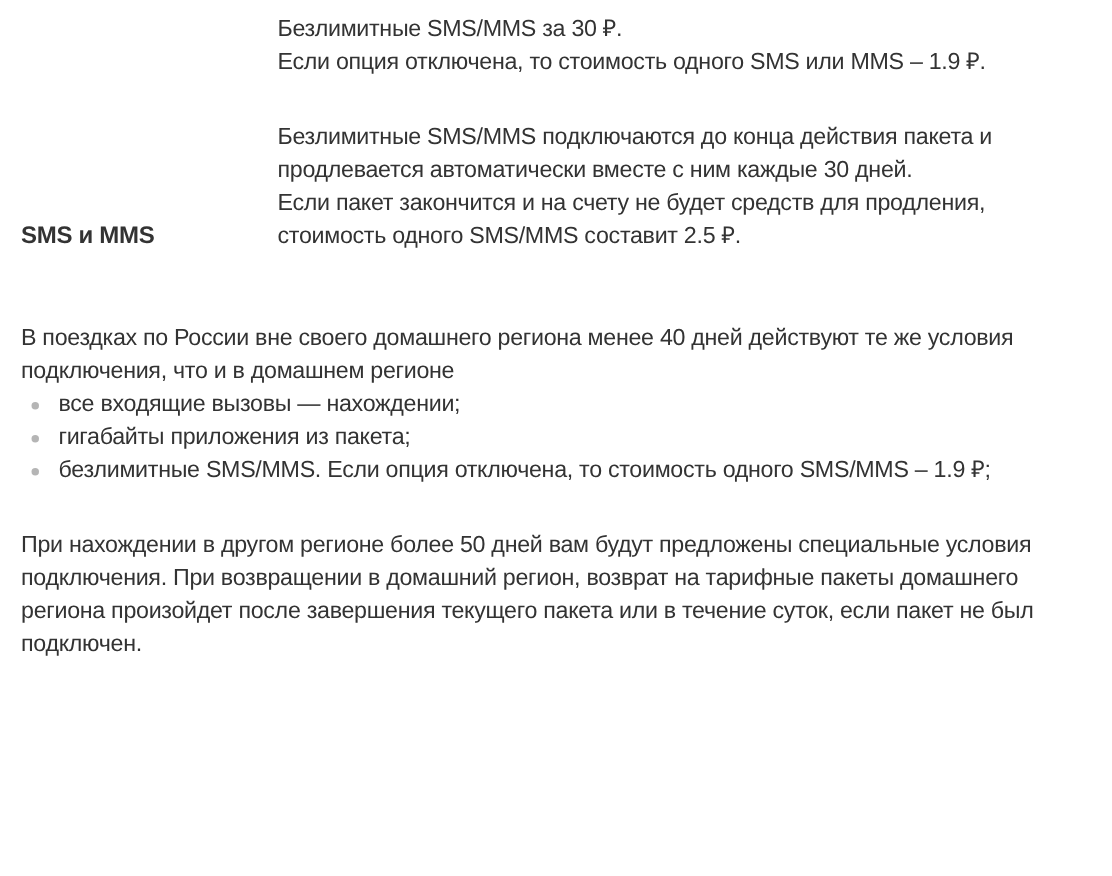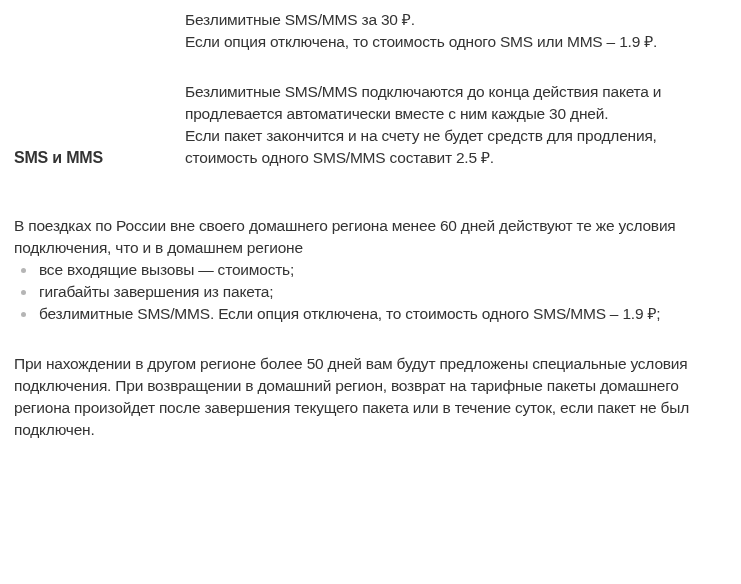--- a/index.html
+++ b/index.html
@@ -76,29 +76,29 @@
     <div class="desc">
       <p>Безлимитные SMS/MMS за 30 ₽.
 Если опция отключена, то стоимость одного SMS или MMS – 1.9 ₽.</p>
       <p>Безлимитные SMS/MMS подключаются до конца действия пакета и продлевается автоматически вместе с ним каждые 30 дней.
 Если пакет закончится и на счету не будет средств для продления, стоимость одного SMS/MMS составит 2.5 ₽.</p>
     </div>
   </section>
 
   <section class="row">
     <div class="desc">
-      <p>В поездках по России вне своего домашнего региона менее 60 дней действуют те же условия подключения, что и в домашнем регионе</p>
+      <p>В поездках по России вне своего домашнего региона менее 40 дней действуют те же условия подключения, что и в домашнем регионе</p>
       <ul class="bullets">
         <li>
           <span class="bullet-dot"></span>
-          <span>все входящие вызовы — стоимость;</span>
+          <span>все входящие вызовы — нахождении;</span>
         </li>
         <li>
           <span class="bullet-dot"></span>
-          <span>гигабайты завершения из пакета;</span>
+          <span>гигабайты приложения из пакета;</span>
         </li>
         <li>
           <span class="bullet-dot"></span>
           <span>безлимитные SMS/MMS. Если опция отключена, то стоимость одного SMS/MMS – 1.9 ₽;</span>
         </li>
       </ul>
       <p>При нахождении в другом регионе более 50 дней вам будут предложены специальные условия подключения. При возвращении в домашний регион, возврат на тарифные пакеты домашнего региона произойдет после завершения текущего пакета или в течение суток, если пакет не был подключен.</p>
     </div>
   </section>
 

